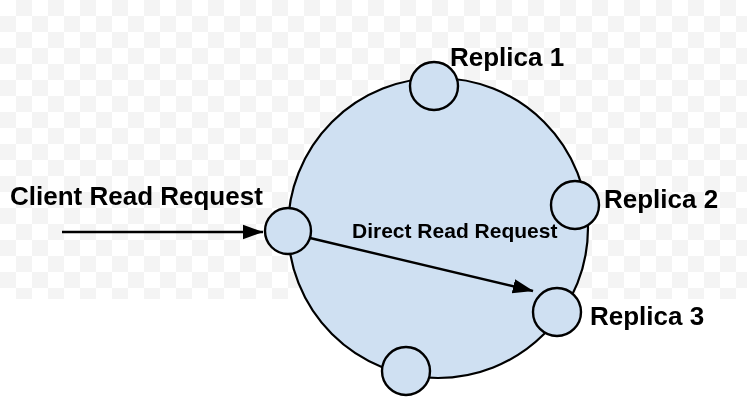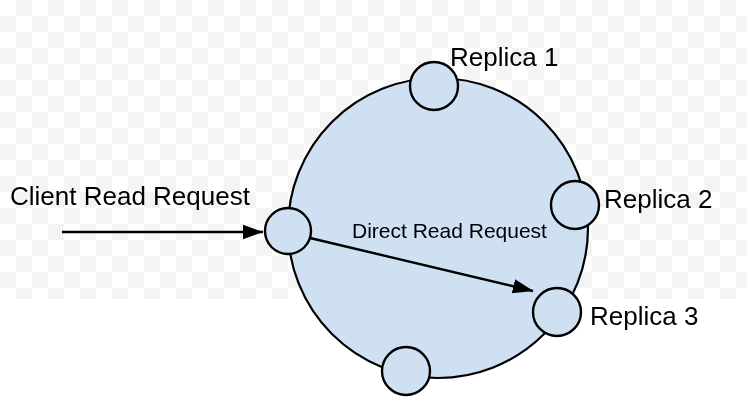--- a/index.html
+++ b/index.html
@@ -16,20 +16,21 @@
     position: relative;
     width: 747px;
     height: 299px;
     
     background-color: #ffffff;
     background-image:
       linear-gradient(45deg, #f4f4f4 25%, transparent 25%, transparent 75%, #f4f4f4 75%),
       linear-gradient(45deg, #f4f4f4 25%, transparent 25%, transparent 75%, #f4f4f4 75%);
     background-size: 32px 32px;
     background-position: 0 0, 16px 16px;
+    font-weight: bold;
   }
   #diagram {
     position: absolute;
     left: 0;
     top: 0;
     width: 747px;
     height: 412px;
   }
   .ring-shape {
     fill: #cfe0f2;

